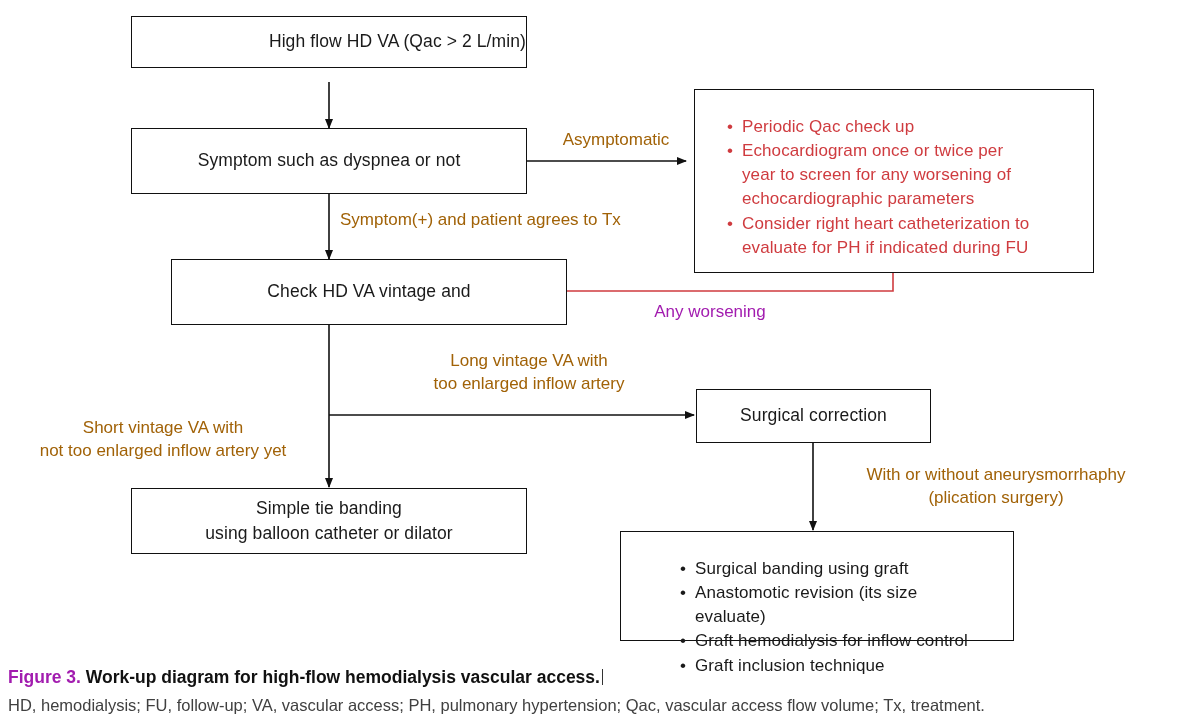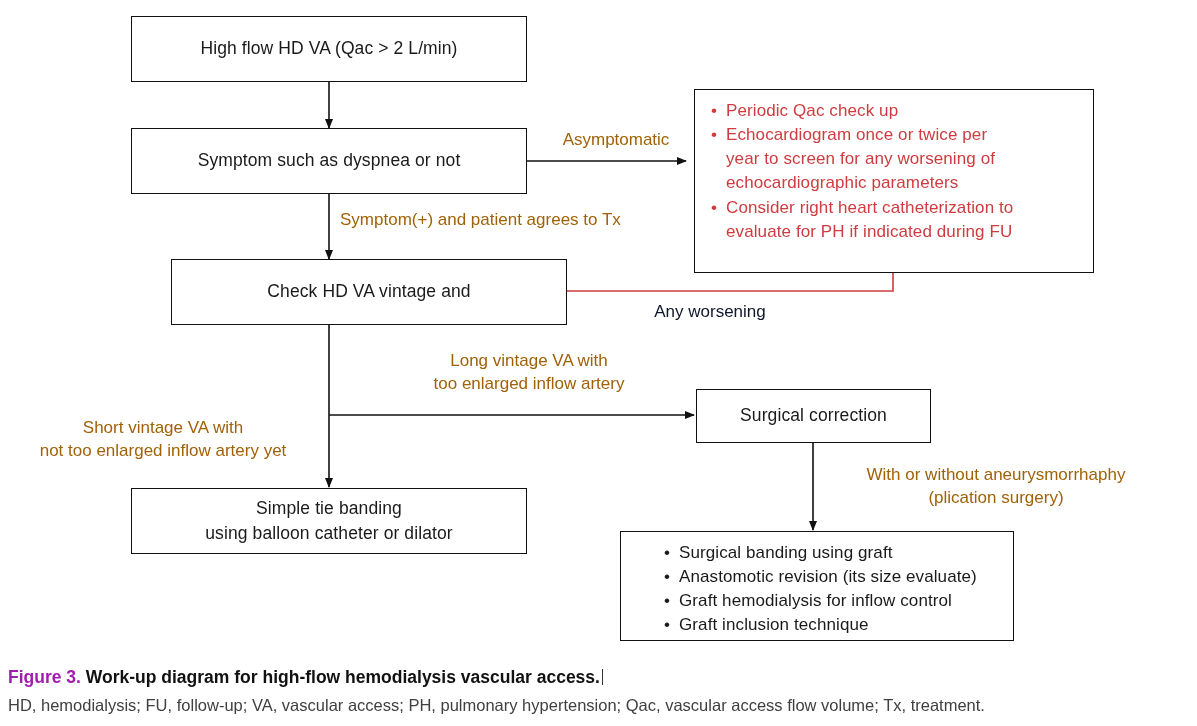--- a/index.html
+++ b/index.html
@@ -35,21 +35,21 @@
     color: #1a1a1a;
     letter-spacing: 0.1px;
   }
   .node.listbox {
     display: block;
     padding: 9px 14px 9px 16px;
     text-align: left;
   }
   .node .line { display: block; }
   .bullet-list {
-    margin: 0;
+    margin: 16px;
     padding: 0;
     list-style: none;
   }
   .bullet-list li {
     position: relative;
     padding-left: 15px;
     font-size: 17px;
     line-height: 1.42;
     white-space: pre-line;
   }
@@ -63,21 +63,21 @@
   .bullet-list.red li::before { color: #cf3b3f; }
 
   .edge-label {
     position: absolute;
     font-size: 17px;
     line-height: 1.35;
     color: #a16207;
     text-align: center;
     white-space: pre-line;
   }
-  .edge-label.red { color: #0f172a; }
+  .edge-label.red { color: #a21caf; }
 
   svg.wires {
     position: absolute;
     left: 0; top: 0;
     width: 1197px;
     height: 660px;
     pointer-events: none;
   }
 
   #caption {
@@ -131,21 +131,21 @@
 
     <path d="M893,273 L893,291 L531,291" stroke="#cf3b3f" stroke-width="1.6" fill="none" marker-end="url(#arrowRed)"></path>
 
     <path d="M329,325 L329,487" stroke="#111111" stroke-width="1.6" fill="none" marker-end="url(#arrowBlack)"></path>
 
     <path d="M329,415 L694,415" stroke="#111111" stroke-width="1.6" fill="none" marker-end="url(#arrowBlack)"></path>
 
     <path d="M813,443 L813,530" stroke="#111111" stroke-width="1.6" fill="none" marker-end="url(#arrowBlack)"></path>
   </svg>
 
-  <div class="node" style="left:131px; top:16px; width:396px; height:66px;">
+  <div class="node" style="left:131px; top:16px; width:396px; height:52px;justify-content:flex-end;">
     <span class="line">High flow HD VA (Qac &gt; 2 L/min)</span>
   </div>
 
   <div class="node" style="left:131px; top:128px; width:396px; height:66px;">
     <span class="line">Symptom such as dyspnea or not</span>
   </div>
 
   <div class="node listbox" style="left:694px; top:89px; width:400px; height:184px;">
     <ul class="bullet-list red">
       <li>Periodic Qac check up</li>

